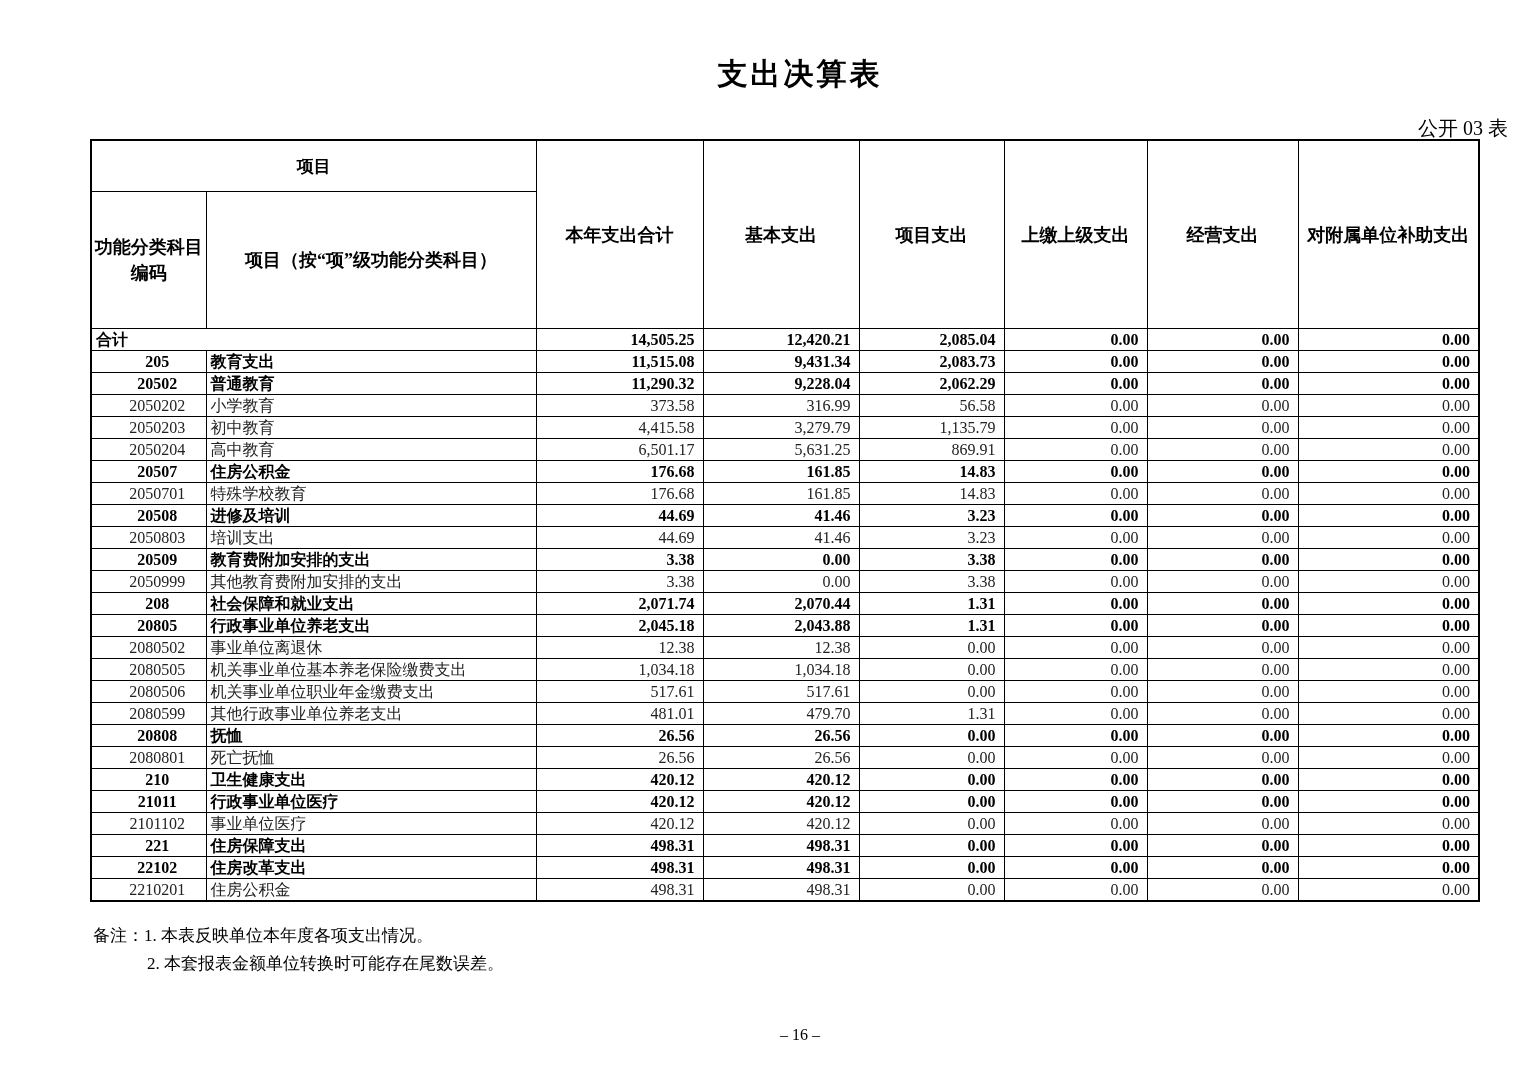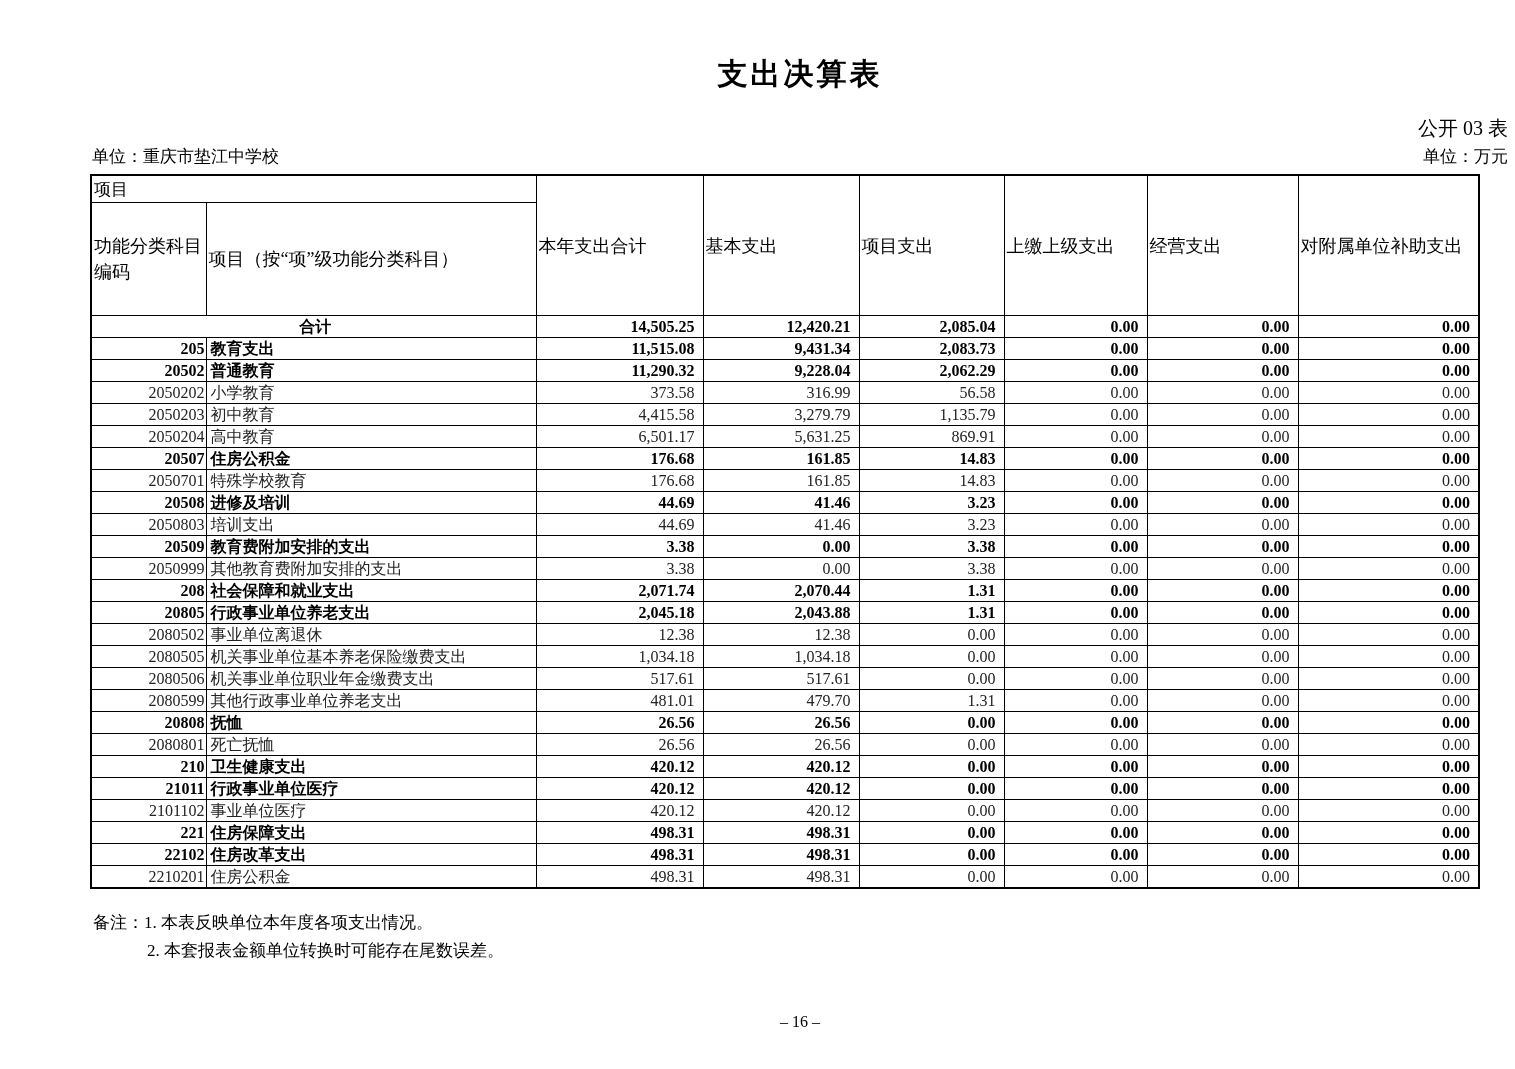--- a/index.html
+++ b/index.html
@@ -46,25 +46,25 @@
     width: 1388px;
     border: 2px solid #000;
   }
   table.report th,
   table.report td {
     border: 1px solid #000;
     overflow: hidden;
     white-space: nowrap;
   }
   thead th {
-    font-weight: normal;
+    font-weight: bold;
     font-size: 18px;
-    text-align: left;
+    text-align: center;
     vertical-align: middle;
-    padding: 0 2px;
+    padding: 12px 2px;
   }
   .group-header-cell {
     height: 26px;
     font-size: 17px;
   }
   .sub-header-row th {
     height: 112px;
   }
   .code-header div {
     line-height: 26px;
@@ -77,29 +77,29 @@
     vertical-align: bottom;
     line-height: 1.12;
     padding-bottom: 1px;
     color: #222;
   }
   tbody tr.bold td {
     font-weight: bold;
     color: #000;
   }
   .cell-code {
-    text-align: right;
+    text-align: center;
     padding-left: 18px;
   }
   .cell-name {
     text-align: left;
     padding-left: 4px;
   }
   .cell-name.merged {
-    text-align: center;
+    text-align: left;
     margin-top: 42px;
   }
   .cell-num {
     text-align: right;
     padding-right: 8px;
   }
   .notes {
     font-size: 17px;
     margin-top: 20px;
     line-height: 28px;
@@ -114,24 +114,20 @@
 </style>
 </head>
 <body>
 
 <div class="page">
 
   <div class="doc-title">支出决算表</div>
 
   <div class="form-label-row">公开 03 表</div>
 
-  <div class="unit-row">
-    <span>单位：重庆市垫江中学校</span>
-    <span>单位：万元</span>
-  </div>
 
   <table class="report">
     <colgroup>
       <col style="width:115px">
       <col style="width:330px">
       <col style="width:167px">
       <col style="width:156px">
       <col style="width:145px">
       <col style="width:143px">
       <col style="width:151px">

